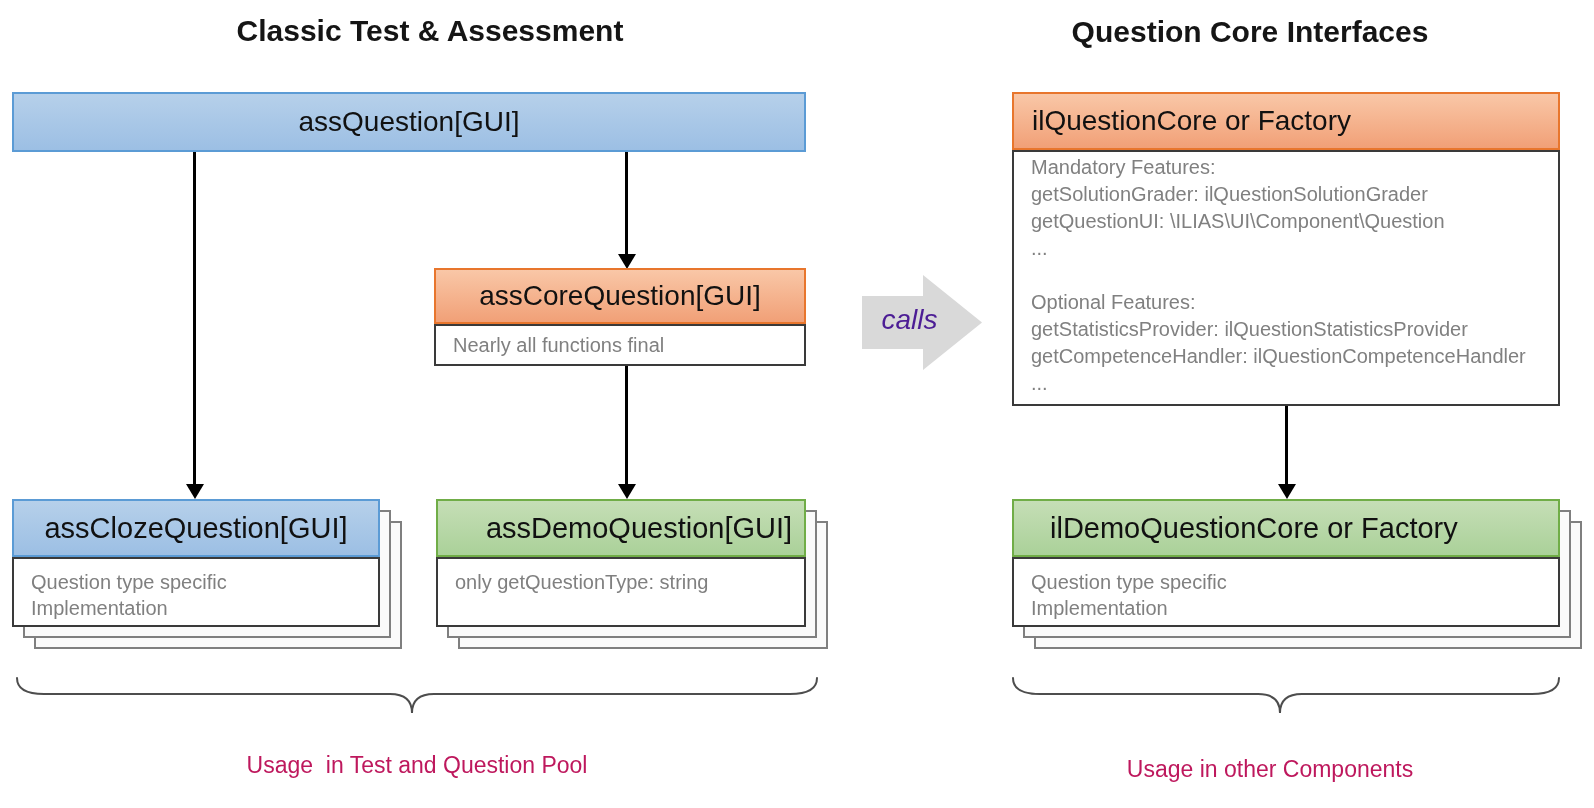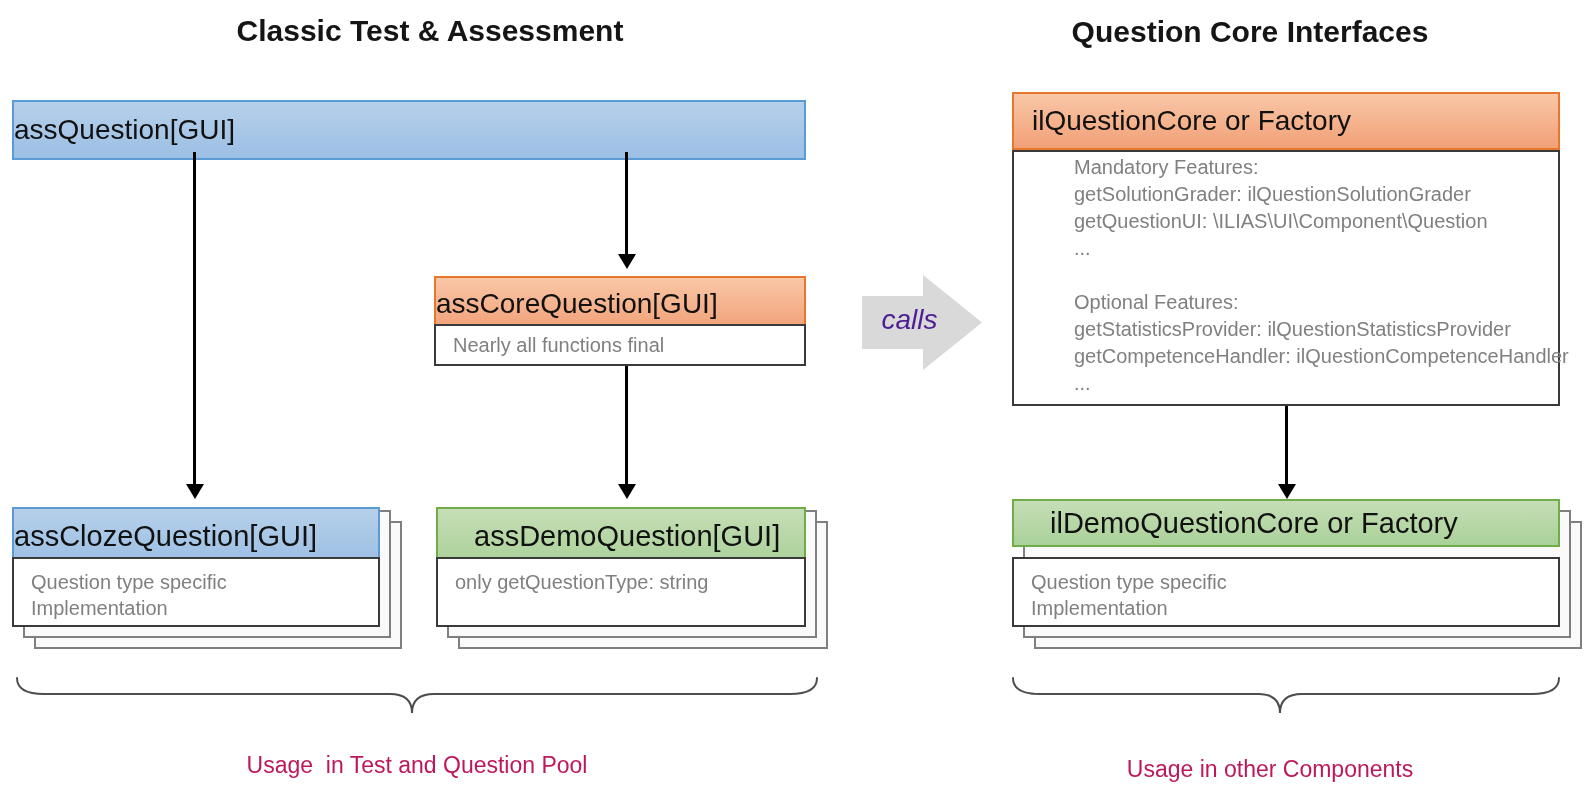--- a/index.html
+++ b/index.html
@@ -8,38 +8,38 @@
     font-family:"Liberation Sans", sans-serif;color:#1a1a1a;overflow:hidden;
   }
   .section-title{
     position:absolute;text-align:center;font-size:30px;font-weight:bold;color:#151515;
   }
   
   .hdr{
     position:absolute;box-sizing:border-box;display:flex;align-items:center;
     font-size:28px;color:#111;
   }
-  .hdr.center{justify-content:flex-start;margin-top:8px;}
+  .hdr.center{justify-content:center;}
   .hdr.left{padding-left:18px;}
   .hdr.blue{background:linear-gradient(180deg,#b6d0ea 0%,#9cbfe4 100%);border:2px solid #5b9bd5;}
   .hdr.orange{background:linear-gradient(180deg,#f9c7a7 0%,#f1a077 100%);border:2px solid #e8762d;}
   .hdr.green{background:linear-gradient(180deg,#c5deb6 0%,#aad199 100%);border:2px solid #70ad47;padding-left:36px;}
   .bodybox{
     position:absolute;box-sizing:border-box;background:#ffffff;border:2px solid #3a3a3a;
     color:#808080;font-size:20px;line-height:26px;padding:10px 14px 0 17px;
   }
   .bodybox.vcenter{display:flex;align-items:center;padding-top:0;}
   .page{
     position:absolute;box-sizing:border-box;background:#fafafa;border:2px solid #7f7f7f;
   }
   
   .vline{position:absolute;width:3px;background:#000;}
   .ahead{position:absolute;width:0;height:0;border-left:9px solid transparent;
          border-right:9px solid transparent;border-top:15px solid #000;}
-  .core-line{min-height:27px;line-height:27px;white-space:pre;margin-left:43px;}
+  .core-line{min-height:27px;line-height:27px;white-space:pre;}
   .core-lines{padding-top:2px;}
   .calls-label{
     position:absolute;display:flex;align-items:center;justify-content:center;
     font-size:28px;font-style:italic;color:#4c1d95;
   }
   .brace{position:absolute;}
   .brace path{stroke:#4d4d4d;stroke-width:2;fill:none;stroke-linecap:round;}
   .usage-label{position:absolute;text-align:center;font-size:23px;color:#be185d;white-space:pre;}
   svg{display:block;}
 </style>
@@ -104,21 +104,21 @@
     <div class="core-line">getStatisticsProvider: ilQuestionStatisticsProvider</div>
     <div class="core-line">getCompetenceHandler: ilQuestionCompetenceHandler</div>
     <div class="core-line">...</div>
   </div>
 
   <div class="vline" style="left:1285px;top:406px;height:79px;"></div>
   <div class="ahead" style="left:1278px;top:484px;"></div>
 
   <div class="page" style="left:1034px;top:521px;width:548px;height:128px;"></div>
   <div class="page" style="left:1023px;top:510px;width:548px;height:128px;"></div>
-  <div class="hdr green left" style="left:1012px;top:499px;width:548px;height:48px;font-size:29px;">
+  <div class="hdr green left" style="left:1012px;top:499px;width:548px;height:58px;font-size:29px;">
     <span>ilDemoQuestionCore or Factory</span>
   </div>
   <div class="bodybox" style="left:1012px;top:557px;width:548px;height:70px;">
     <div>Question type specific</div>
     <div>Implementation</div>
   </div>
 
   <svg class="brace" style="left:16px;top:677px;" width="802" height="38" viewBox="0 0 802 38">
     <path d="M 1,1 Q 1,17 28,17 L 374,17 Q 396,17 396,36 Q 396,17 418,17 L 774,17 Q 801,17 801,1"></path>
   </svg>

